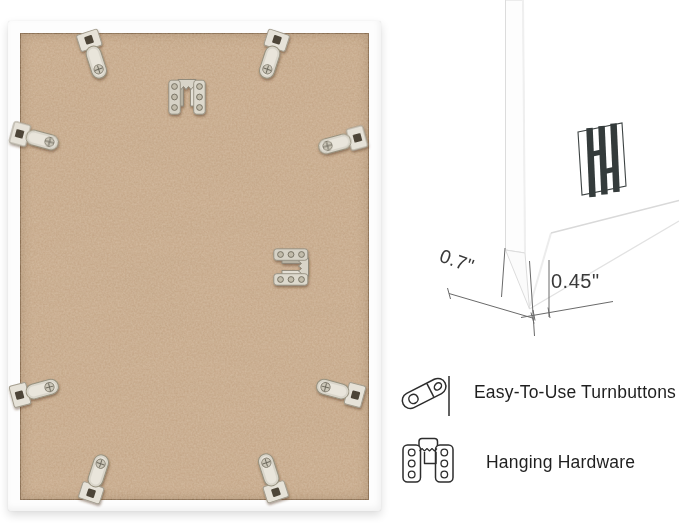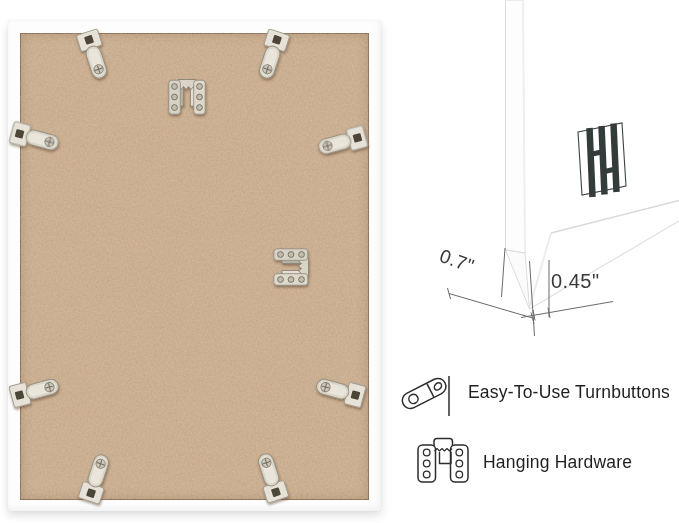--- a/index.html
+++ b/index.html
@@ -14,22 +14,22 @@
        box-shadow:inset 0 0 0 1px rgba(92,63,36,.6),inset 0 0 12px rgba(80,52,26,.30);}
   .mdf svg{position:absolute;inset:0;width:100%;height:100%;}
   
   .overlay{position:absolute;left:0;top:0;width:679px;height:523px;pointer-events:none;}
   
   .dim{position:absolute;color:#3a3a3a;letter-spacing:.5px;white-space:nowrap;}
   .dim-depth{left:444px;top:245px;font-size:19px;transform:rotate(20deg);transform-origin:left top;}
   .dim-face{left:551px;top:270px;font-size:20px;}
   
   .feature{position:absolute;display:flex;align-items:center;}
-  .feature-1{left:396px;top:363px;gap:14px;}
-  .feature-2{left:413px;top:432px;gap:10px;}
+  .feature-1{left:396px;top:363px;gap:20px;}
+  .feature-2{left:398px;top:432px;gap:28px;}
   .feature .label{font-size:17.5px;color:#1f1f1f;letter-spacing:.2px;white-space:nowrap;}
   .fi{display:block;}
 </style>
 </head>
 <body>
 
 <div class="stage">
 
   <div class="back-photo">
     <div class="mdf">

